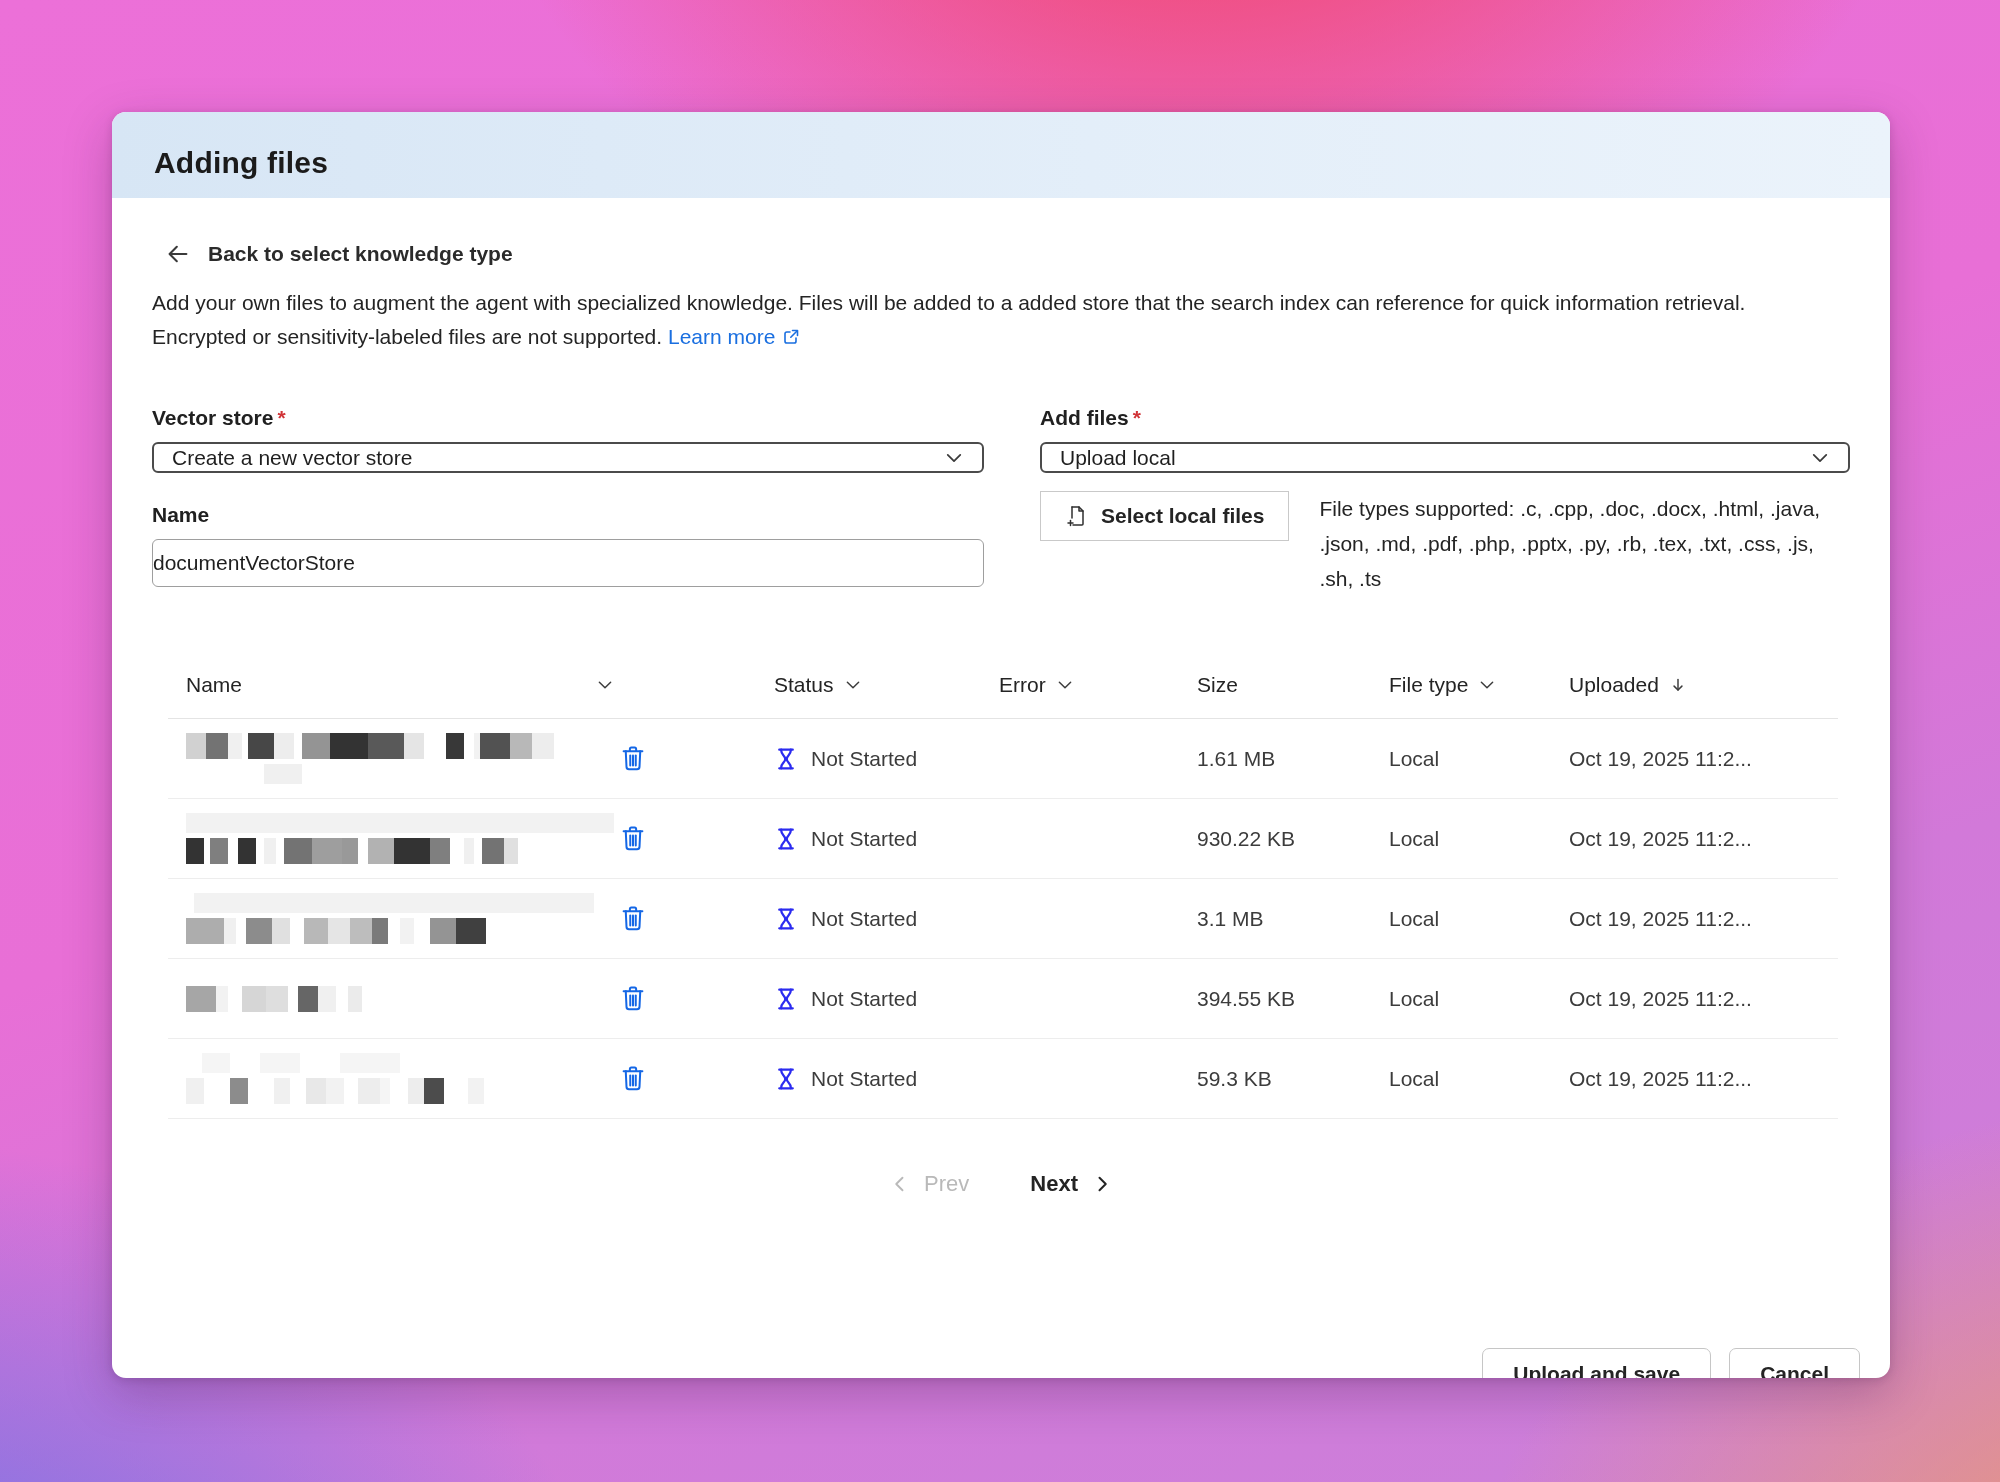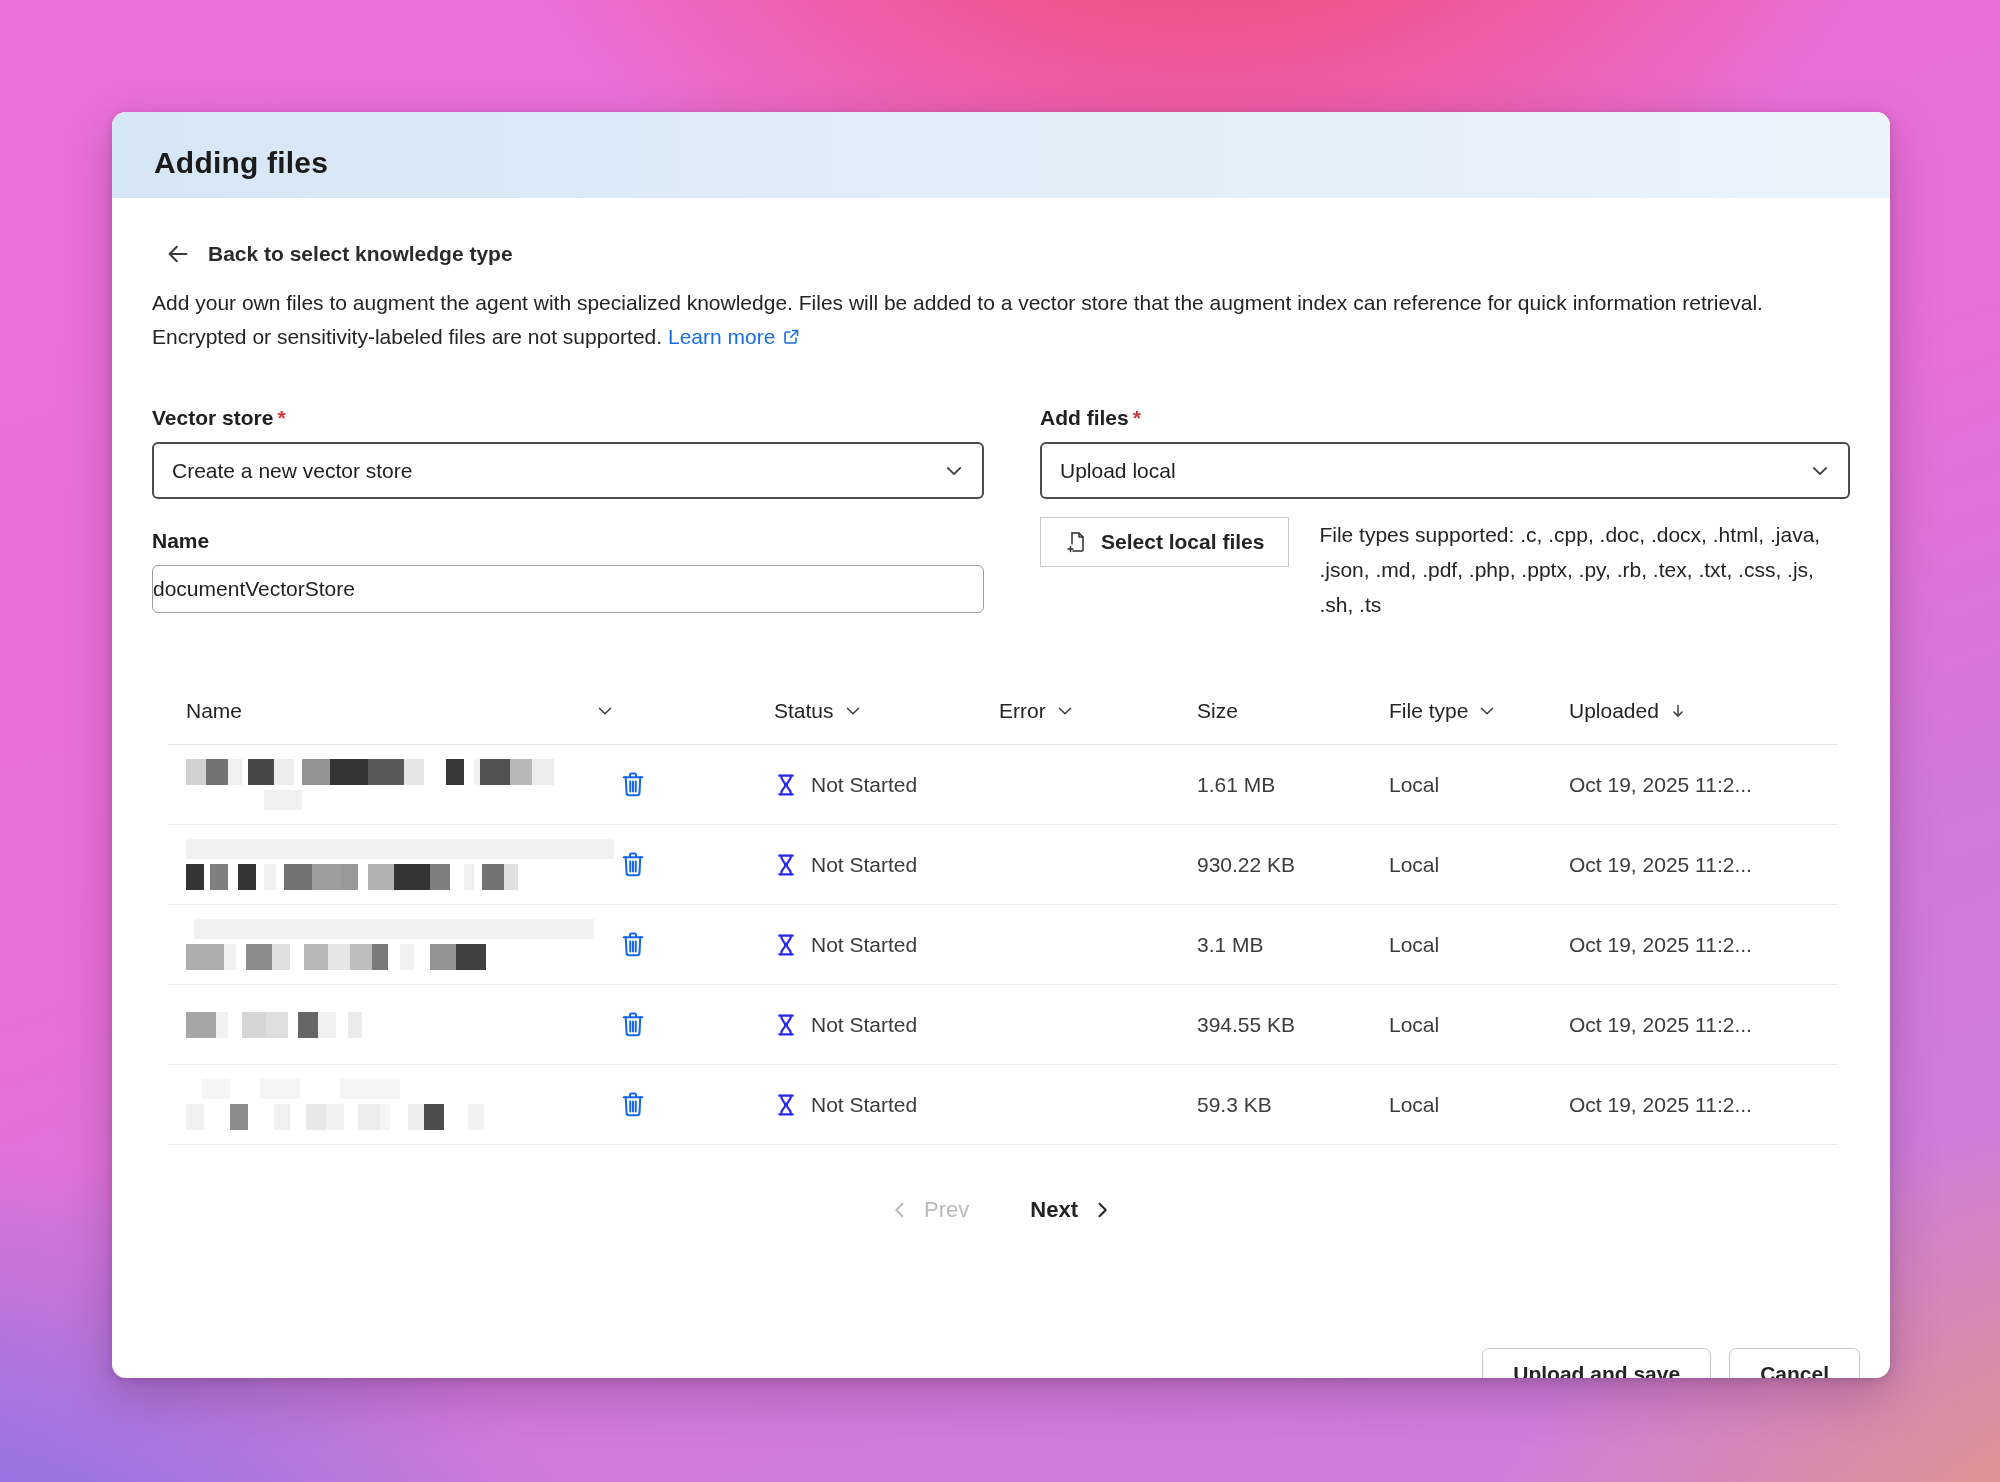--- a/index.html
+++ b/index.html
@@ -31,21 +31,21 @@
 
   .desc { margin-top:20px; font-size:21px; line-height:34px; color:#242424; }
   .link { color:var(--link-blue,#1a6fe0); text-decoration:none; cursor:pointer; }
   .ext-icon { display:inline-block; width:20px; height:20px; vertical-align:-3px; margin-left:6px; color:var(--link-blue,#1a6fe0); }
   .ext-icon svg { width:20px; height:20px; }
 
   .form-grid { display:grid; grid-template-columns:832px 1fr; column-gap:56px; margin-top:52px; }
   .field-label { font-size:21px; font-weight:bold; color:#202020; margin-bottom:12px; }
   .req { color:var(--asterisk-red,#d13438); font-weight:bold; margin-left:4px; }
   .combobox {
-    height:57px; border:2px solid #4b4b4b; border-radius:6px; background:#fff;
+    height:31px; border:2px solid #4b4b4b; border-radius:6px; background:#fff;
     display:flex; align-items:center; justify-content:space-between;
     padding:8px 18px; font-size:21px; color:#1f1f1f; cursor:pointer;
   }
   .combobox svg { width:20px; height:20px; color:#3a3a3a; }
   .text-input {
     width:100%; height:48px; border:1px solid #9e9e9e; border-radius:6px;
     font-size:21px; color:#1f1f1f; padding:0 0;
     font-family:"Liberation Sans","DejaVu Sans",sans-serif;
   }
   .name-block { margin-top:30px; }
@@ -104,21 +104,21 @@
 
     <div class="back-row">
       <svg viewBox="0 0 20 20" fill="none" stroke="currentColor" stroke-width="1.7" stroke-linecap="round" stroke-linejoin="round">
           <path d="M9 4l-6 6 6 6"></path>
           <path d="M3.4 10H17"></path>
         </svg>
       <span>Back to select knowledge type</span>
     </div>
 
     <div class="desc">
-      <span>Add your own files to augment the agent with specialized knowledge. Files will be added to a vector store that the augment index can reference for quick information retrieval.</span><br>
+      <span>Add your own files to augment the agent with specialized knowledge. Files will be added to a added store that the search index can reference for quick information retrieval.</span><br>
       <span>Encrypted or sensitivity-labeled files are not supported.</span>
       <a class="link">Learn more</a><span class="ext-icon"><svg viewBox="0 0 20 20" fill="none" stroke="currentColor" stroke-width="1.6" stroke-linecap="round" stroke-linejoin="round">
             <path d="M9 5H5.8A1.8 1.8 0 004 6.8v7.4A1.8 1.8 0 005.8 16h7.4a1.8 1.8 0 001.8-1.8V11"></path>
             <path d="M11.5 3.5H16.5V8.5"></path>
             <path d="M16 4L9.8 10.2"></path>
           </svg></span>
     </div>
 
     <div class="form-grid">
       <div>

